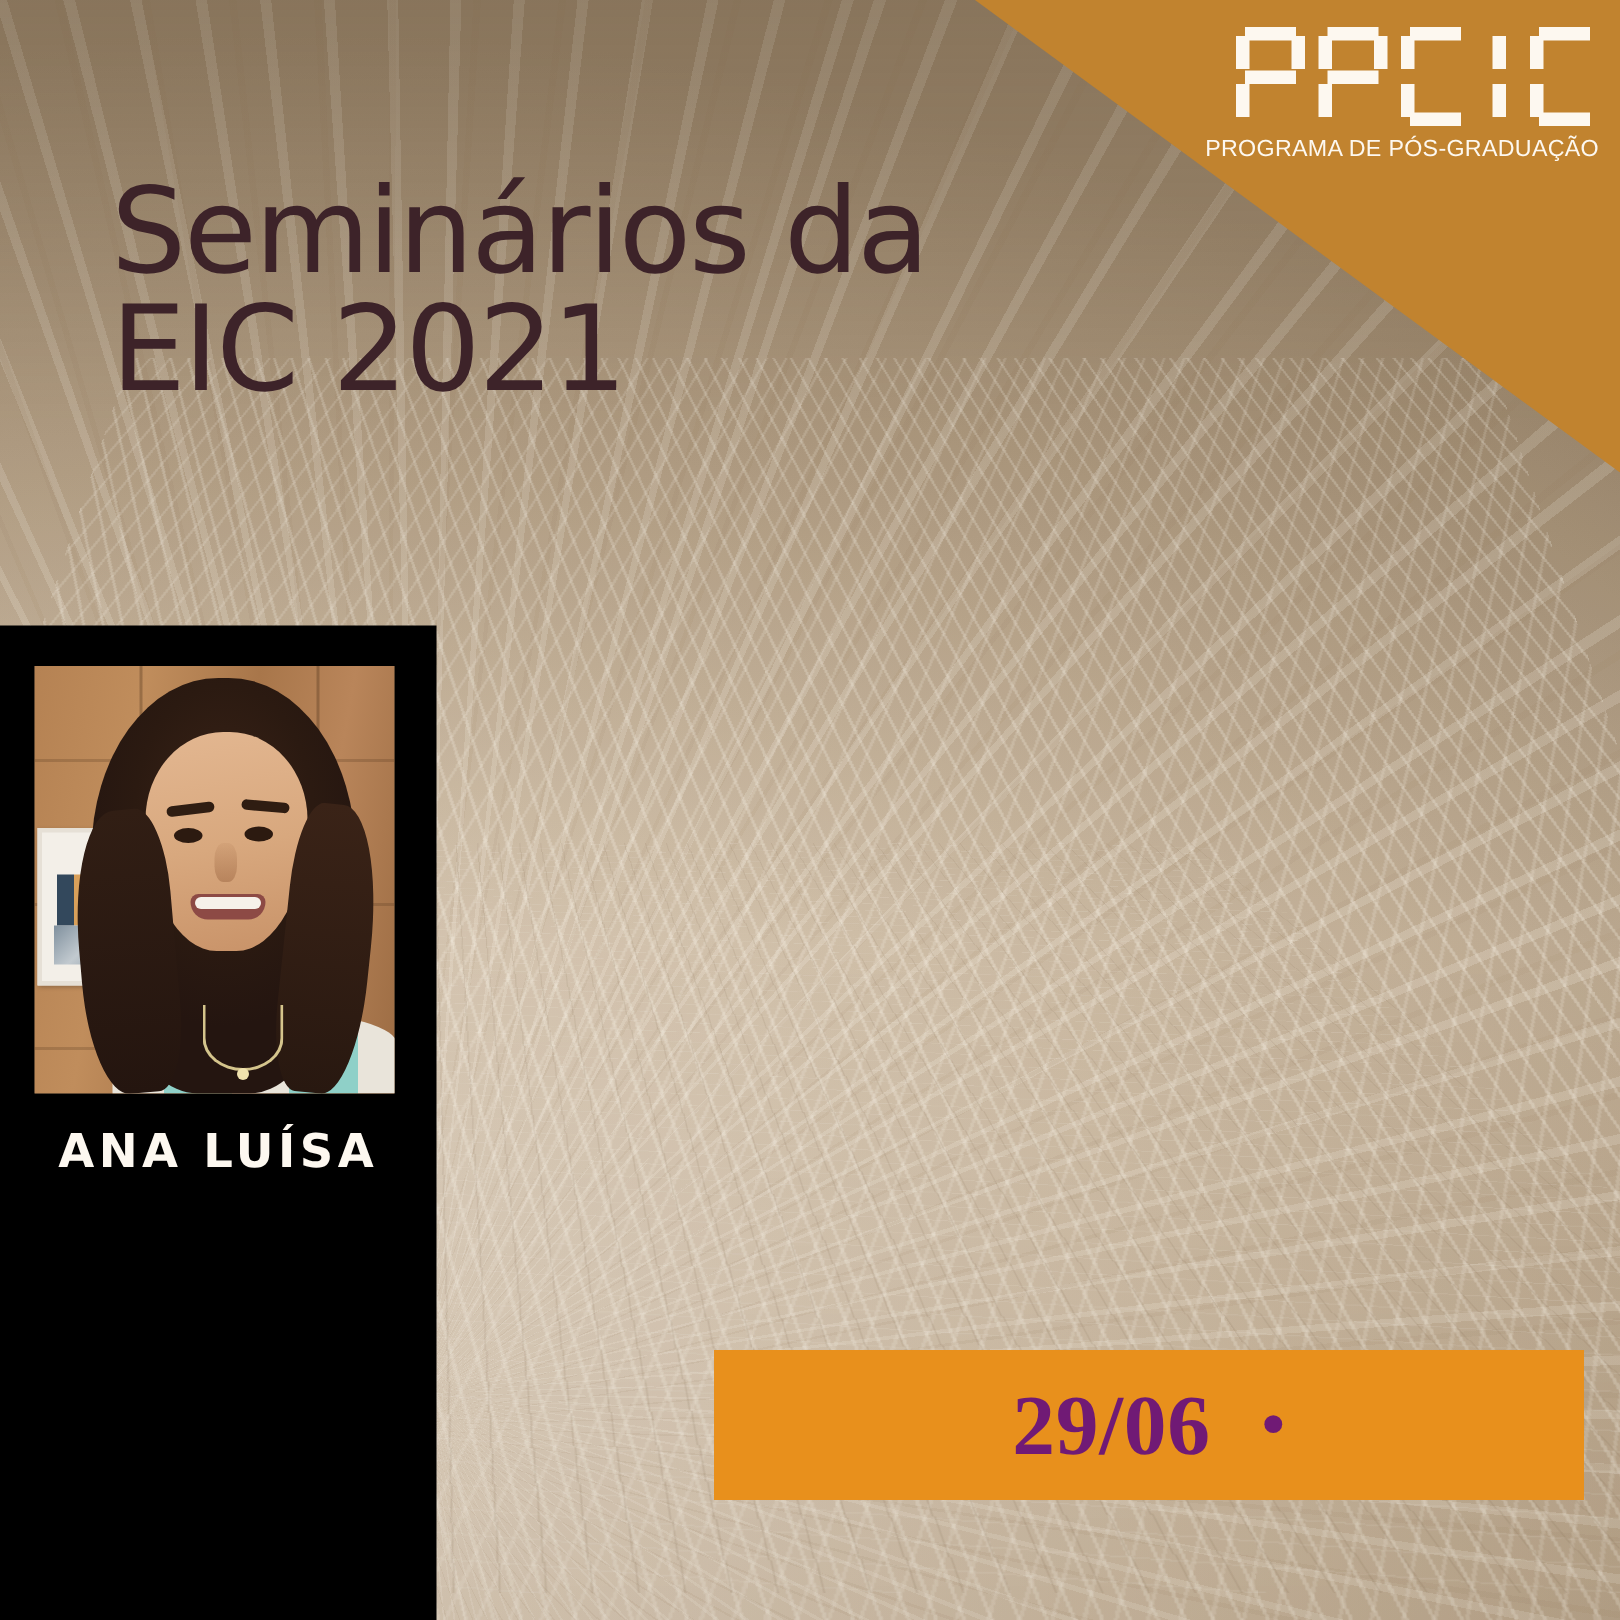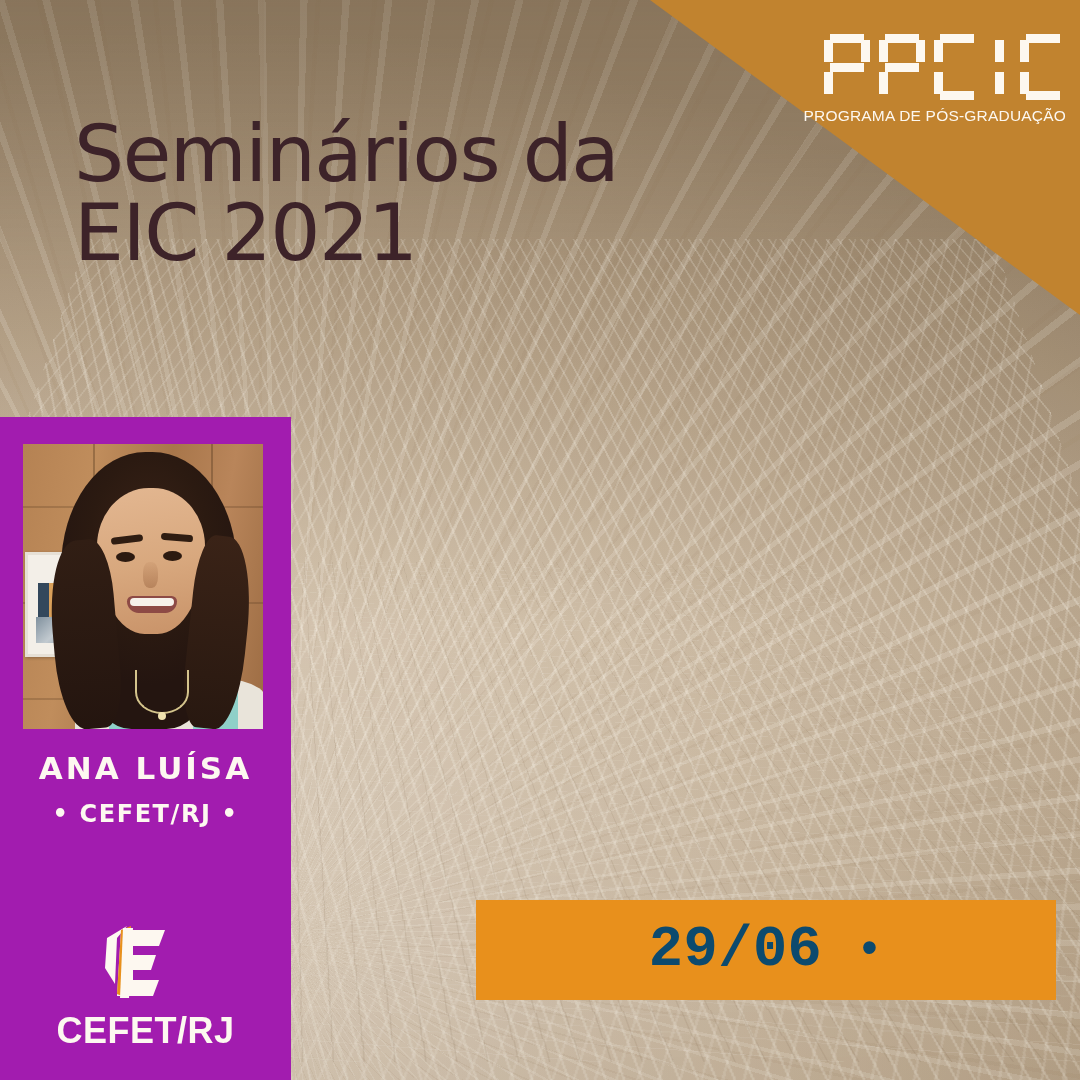--- a/index.html
+++ b/index.html
@@ -48,21 +48,21 @@
   }
 
   
   .corner{
     position:absolute;top:0;right:0;width:430px;height:315px;
     background:#c1832f;
     clip-path:polygon(100% 0, 100% 100%, 0 0);
   }
 
   
-  .ppcic{position:absolute;top:34px;right:14px;text-align:left;z-index:6;}
+  .ppcic{position:absolute;top:18px;right:14px;text-align:left;z-index:6;}
   .ppcic-word{
     display:flex;gap:9px;justify-content:flex-end;align-items:flex-start;margin-bottom:7px;
   }
   .seg{position:relative;width:46px;height:66px;}
   .seg i{position:absolute;background:#fdf8f0;display:block;}
   
   .seg .h{height:9px;}
   .seg .v{width:9px;}
   .seg .t{top:0;left:6px;right:6px;}
   .seg .m{top:28.5px;left:6px;right:6px;}
@@ -99,21 +99,21 @@
     width:0;height:0;border-style:solid;border-width:11px 0 11px 19px;
     border-color:transparent transparent transparent #ffffff;margin-left:3px;
   }
   .live-text{
     color:#e2342b;font-size:49px;font-weight:700;letter-spacing:-1px;
     font-family:"DejaVu Sans","Liberation Sans",sans-serif;
   }
 
   
   .sidebar{
-    position:absolute;left:0;top:417px;width:291px;bottom:0;background:#a21caf;z-index:4;
+    position:absolute;left:0;top:417px;width:291px;bottom:0;background:#000000;z-index:4;
   }
   .photo{
     position:absolute;left:23px;top:27px;width:240px;height:285px;overflow:hidden;background:#8a6a4a;
   }
   .ph{position:absolute;inset:0;}
   .ph-wall{
     background:linear-gradient(100deg,#b58253 0%,#c08d5c 26%,#a8764a 52%,#b9855a 74%,#9c6c43 100%);
   }
   .ph-wall-lines{
     background-image:
@@ -211,22 +211,22 @@
     color:#3d2329;font-size:52px;line-height:1.12;font-weight:700;letter-spacing:-.5px;
     font-family:"DejaVu Sans","Liberation Sans",sans-serif;
   }
 
   
   .datebar{
     position:absolute;left:476px;top:900px;width:580px;height:100px;background:#e8901c;z-index:5;
     display:flex;align-items:center;justify-content:center;gap:34px;
   }
   .datebar span{
-    color:#0c4a6e;font-size:57px;font-weight:700;letter-spacing:.5px;
-    font-family:Liberation Mono, monospace;
+    color:#701a75;font-size:57px;font-weight:700;letter-spacing:.5px;
+    font-family:Liberation Serif, serif;
   }
   .dot-sep{font-size:44px !important;line-height:1;}
 </style>
 </head>
 <body>
 
 <div id="poster">
 
   <div class="bg bg-base"></div>
   <div class="bg bg-lat3"></div>
@@ -306,31 +306,21 @@
       <div class="ph-nose"></div>
       <div class="ph-mouth"></div>
       <div class="ph-teeth"></div>
       <div class="ph-hair-l"></div>
       <div class="ph-hair-r"></div>
       <div class="ph-chain"></div>
       <div class="ph-pend"></div>
     </div>
 
     <div class="speaker-name">ANA  LUÍSA</div>
-    <div class="speaker-affil">• CEFET/RJ •</div>
-
-    <div class="cefet">
-      <svg class="cefet-mark" viewBox="0 0 118 78">
-        <path d="M34 6 L78 6 L72 22 L46 22 L46 31 L69 31 L64 46 L46 46 L46 56 L72 56 L66 72 L30 72 Z" fill="#FDF8F0"></path>
-        <path d="M40 2 L30 14 L28 60 L18 44 L20 14 Z" fill="#FDF8F0"></path>
-        <path d="M34 6 L44 2 L40 74 L30 70 Z" fill="#E8901C"></path>
-        <path d="M36 4 L46 4 L42 74 L33 74 Z" fill="#FDF8F0"></path>
-      </svg>
-      <div class="cefet-text">CEFET/RJ</div>
-    </div>
+
   </div>
 
   <div class="datebar">
     <span>29/06</span>
     <span class="dot-sep">•</span>
   </div>
 
 </div>
 
 </body></html>

